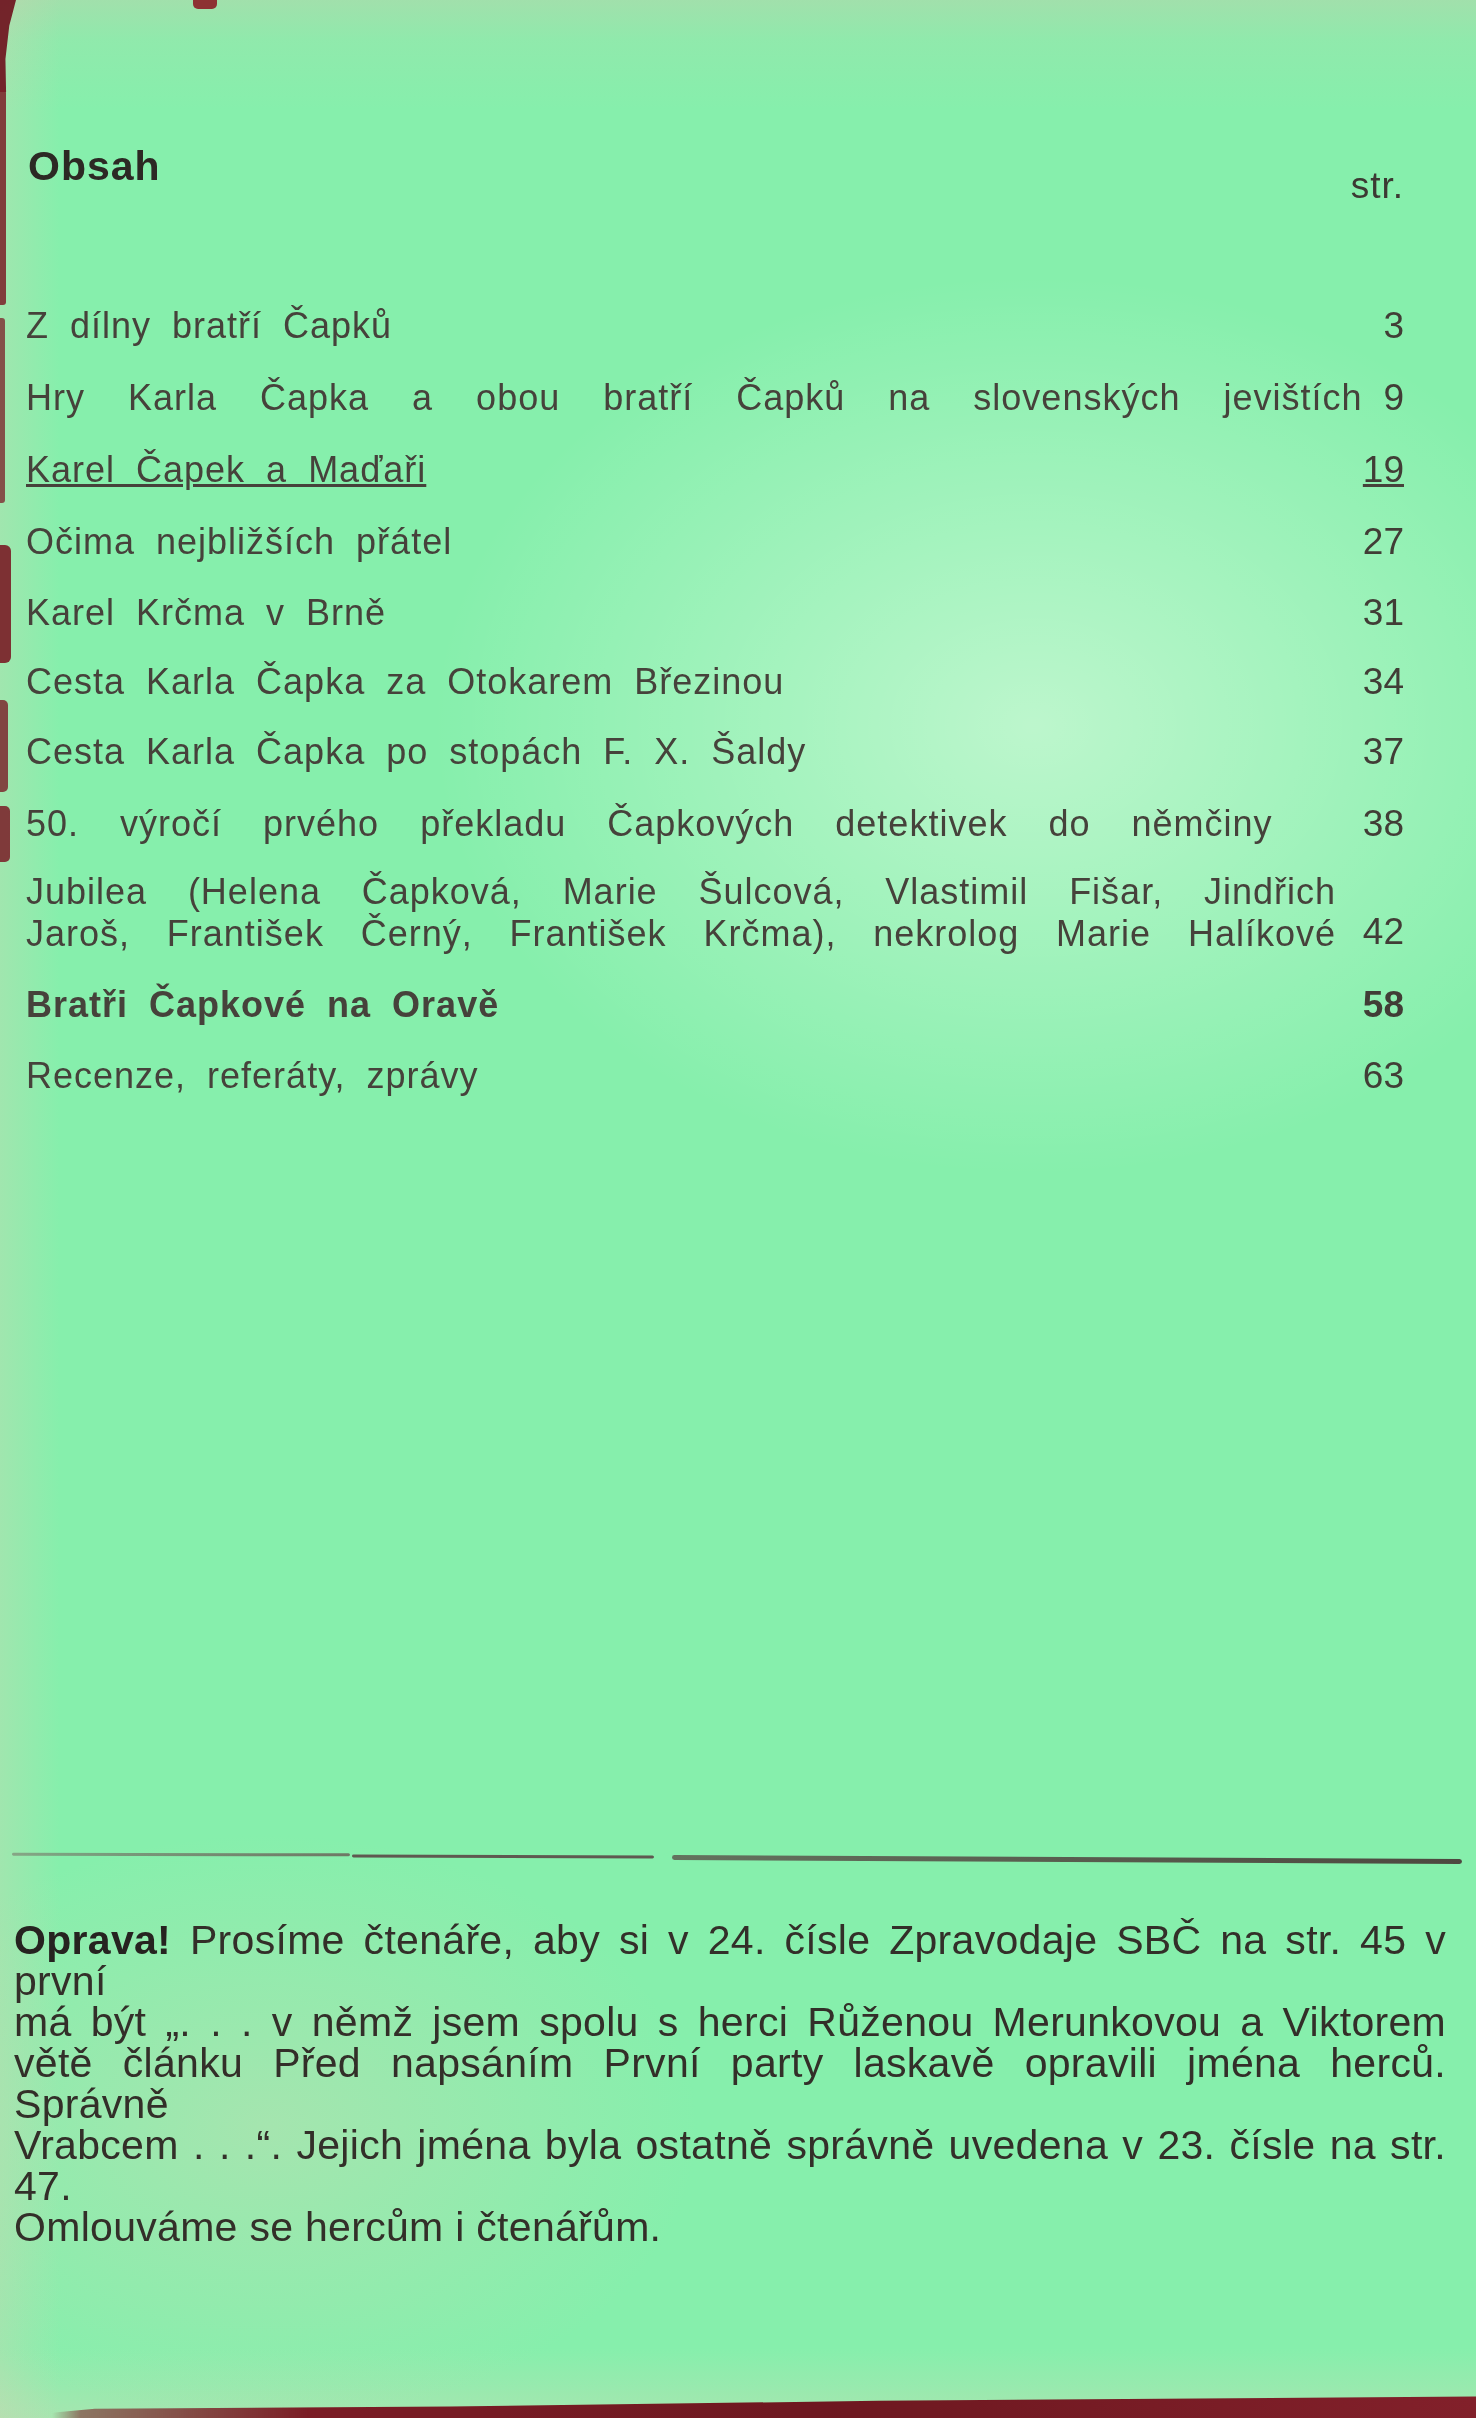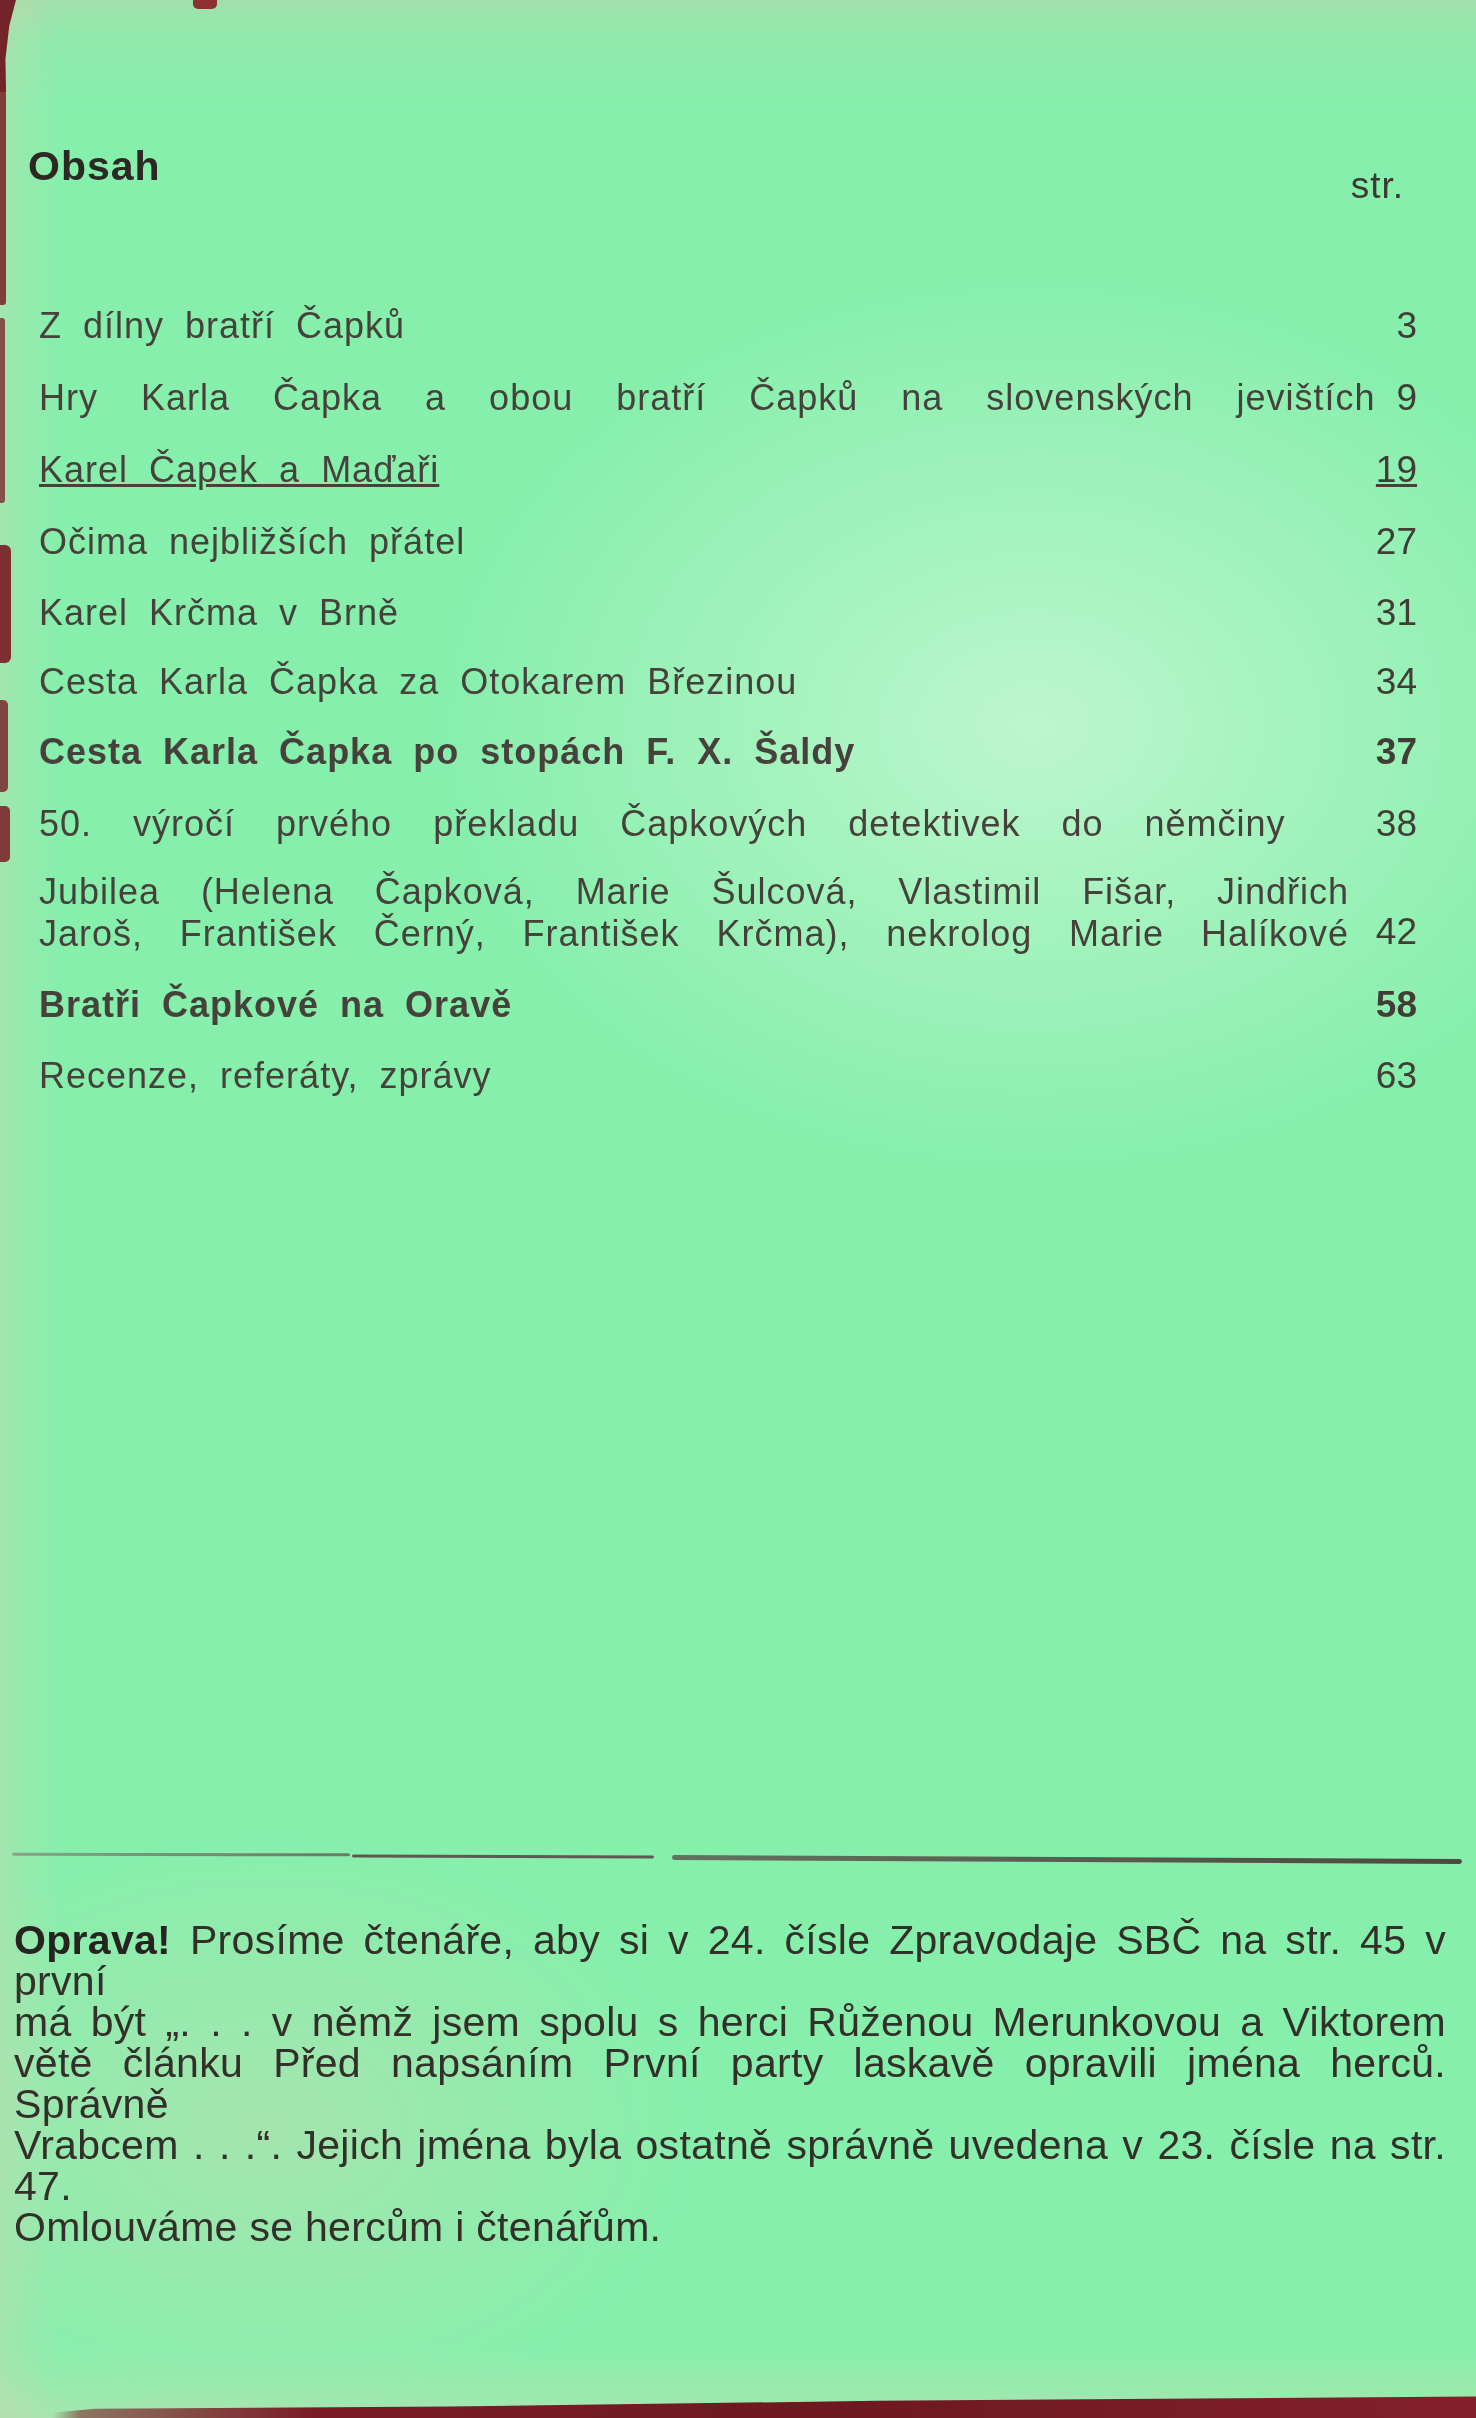--- a/index.html
+++ b/index.html
@@ -29,34 +29,34 @@
     position:absolute;left:28px;top:143px;
     font-size:41px;font-weight:700;letter-spacing:1px;color:#2c2924;
   }
   .page-col-label{
     position:absolute;left:1026px;top:165px;width:378px;
     text-align:right;font-size:37px;color:#3c3933;letter-spacing:1px;
   }
 
   
   .toc-row{
-    position:absolute;left:39px;width:1378px;
+    position:absolute;left:26px;width:1378px;
     display:flex;justify-content:space-between;align-items:baseline;
     font-size:36px;line-height:44px;letter-spacing:1px;word-spacing:10px;
     color:#46423b;
   }
   .toc-page{font-size:37px;color:#413d36;letter-spacing:0;word-spacing:0;flex:none;}
   .toc-row:nth-child(1){top:304px;}
   .toc-row:nth-child(2){top:376px;}
   .toc-row:nth-child(2) .toc-title{word-spacing:32px;}
   .toc-row:nth-child(3){top:448px;text-decoration:underline;}
   .toc-row:nth-child(4){top:520px;}
   .toc-row:nth-child(5){top:591px;}
   .toc-row:nth-child(6){top:660px;gap:41px;}
-  .toc-row:nth-child(7){top:730px;font-weight:bold;}
+  .toc-row:nth-child(7){top:730px;}
   .toc-row:nth-child(8){top:802px;}
   .toc-row:nth-child(8) .toc-title{word-spacing:30px;}
   .toc-row:nth-child(9){top:871px;align-items:flex-end;}
   .toc-row:nth-child(10){top:983px;font-weight:bold;}
   .toc-row:nth-child(11){top:1054px;}
 
   
   .jub-lines{width:1310px;word-spacing:0;}
   .jub-lines .jline{
     display:block;text-align:justify;text-align-last:justify;

